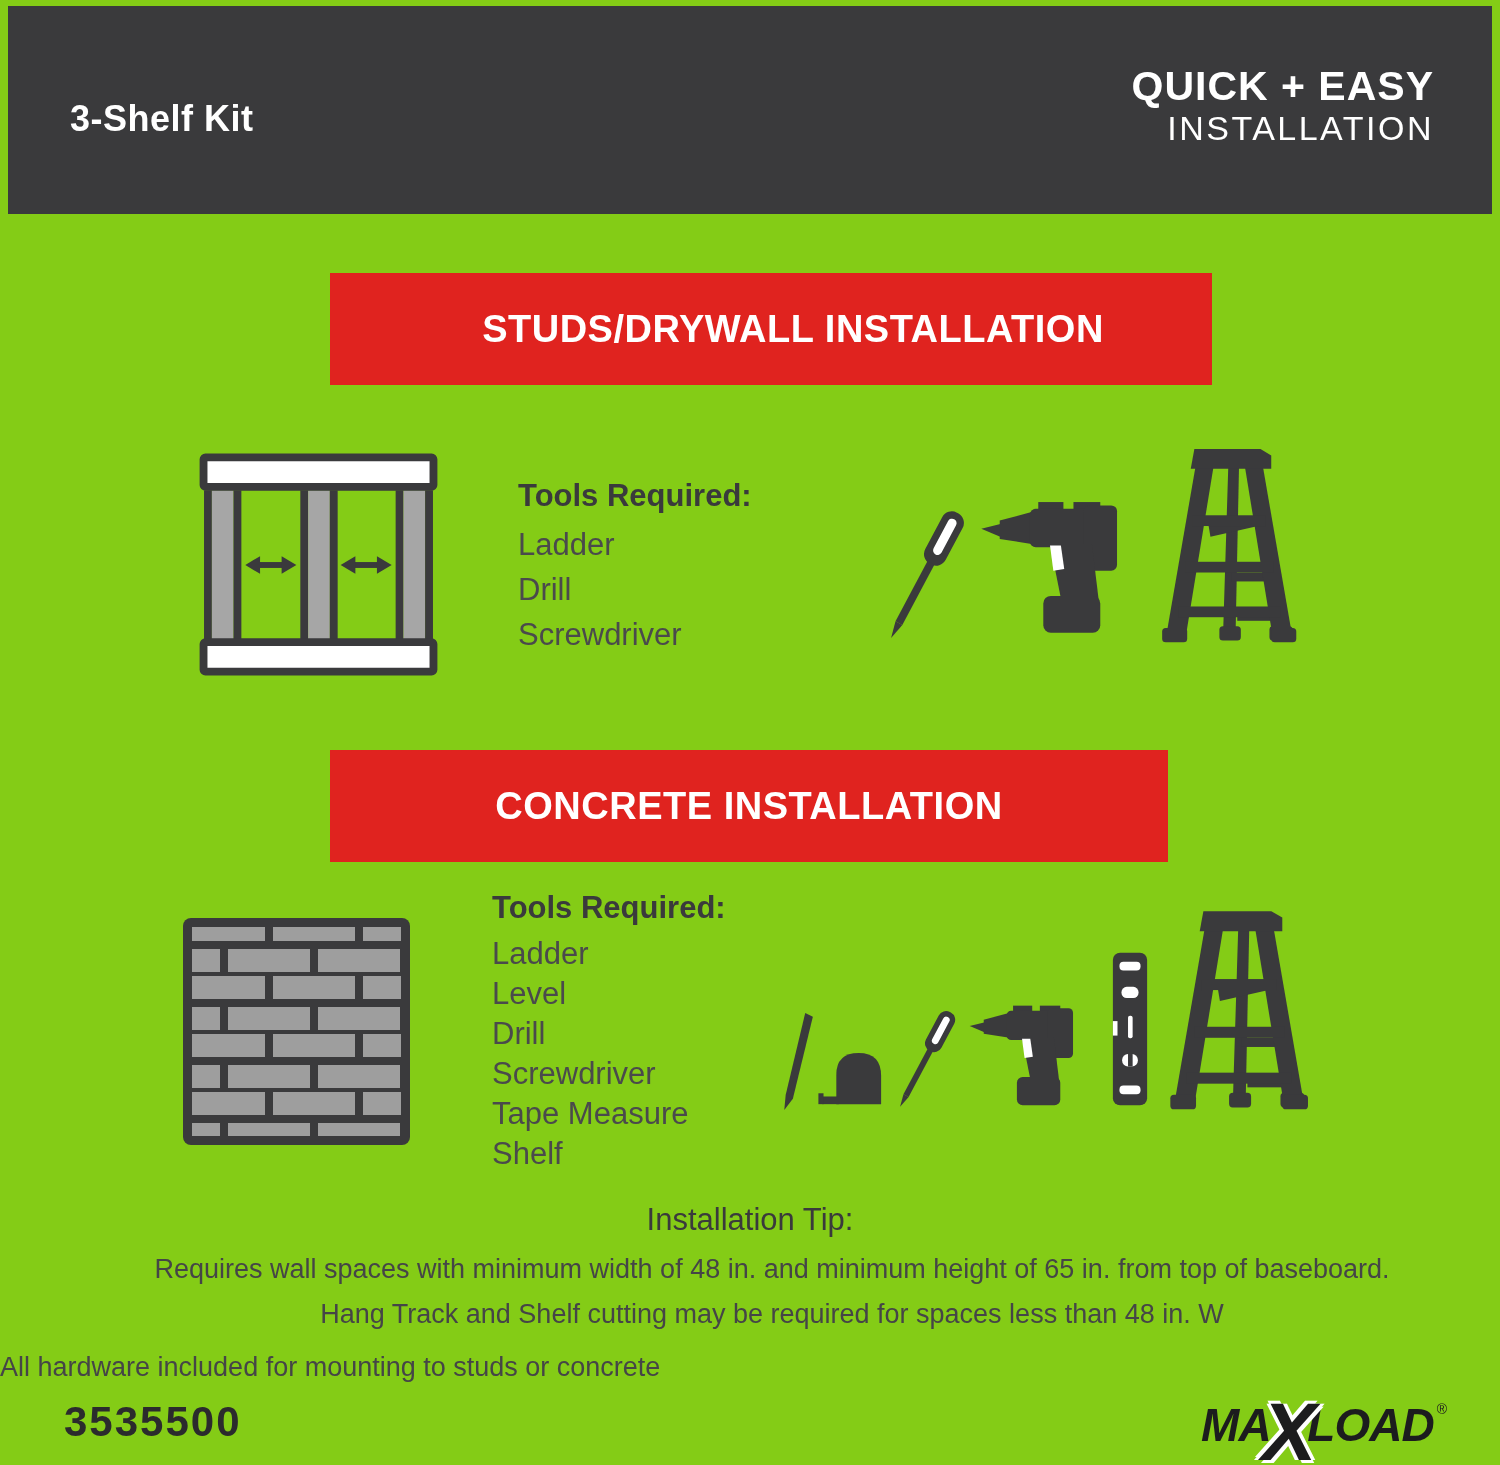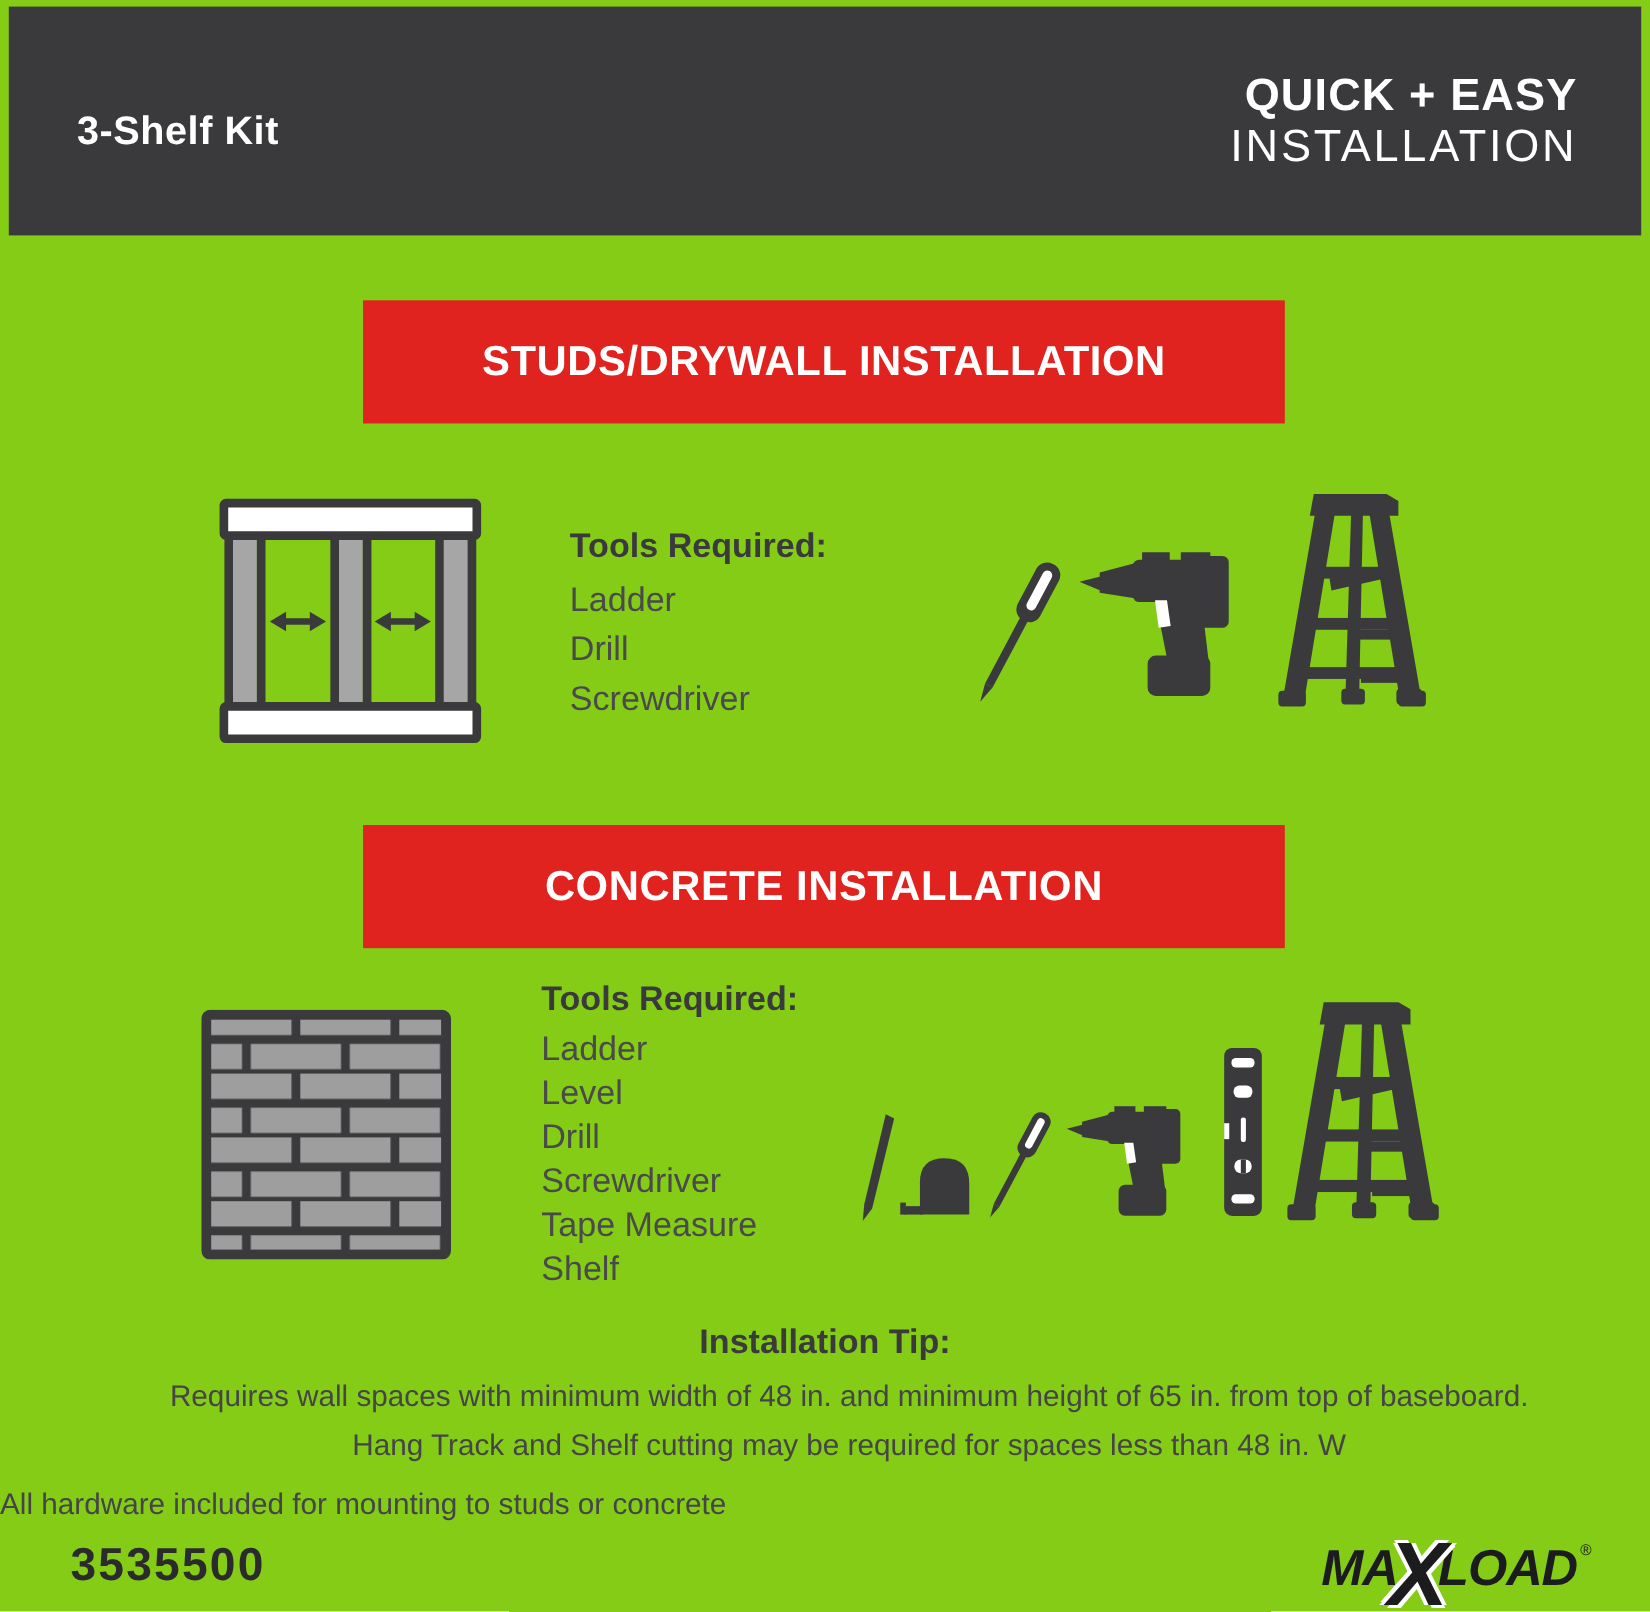--- a/index.html
+++ b/index.html
@@ -15,44 +15,44 @@
   .topbar{
     position:absolute;left:8px;top:6px;right:8px;height:208px;
     background:#3a3a3c;color:#ffffff;
   }
   .kit-name{
     position:absolute;left:62px;top:92px;
     font-size:36px;font-weight:800;letter-spacing:.5px;
   }
   .tagline{position:absolute;right:58px;top:58px;text-align:right;}
   .tagline-1{font-size:41px;font-weight:800;letter-spacing:1px;line-height:1.1;}
-  .tagline-2{font-size:41px;font-weight:400;letter-spacing:2.5px;line-height:1.15;}
+  .tagline-2{font-size:34px;font-weight:400;letter-spacing:2.5px;line-height:1.15;}
   
   .banner{
     position:absolute;left:330px;width:838px;height:112px;
     background:#e0231f;color:#ffffff;
     display:flex;align-items:center;justify-content:center;
     font-size:38px;font-weight:800;letter-spacing:.5px;
   }
-  .banner-studs{top:273px;}
+  .banner-studs{top:273px;padding-left:44px;}
   .banner-concrete{top:750px;}
   
   .tools-block{position:absolute;}
   .tools-block-studs{left:518px;top:478px;}
   .tools-block-concrete{left:492px;top:890px;}
   .tools-title{font-size:31px;font-weight:700;color:#3a3a3c;margin:0 0 8px 0;}
   .tool-list{list-style:none;margin:0;padding:0;font-size:31px;font-weight:400;color:#4a4a4c;}
   .tools-block-studs .tool-list li{line-height:45px;}
   .tools-block-concrete .tool-list li{line-height:40px;}
   
   .abs{position:absolute;}
   .rot-screwdriver{transform:rotate(28deg);}
   
   .tip{position:absolute;left:0;right:0;top:1202px;text-align:center;}
-  .tip-title{font-size:31px;font-weight:700;color:#3a3a3c;margin:0 0 16px 0;}
+  .tip-title{font-size:31px;font-weight:400;color:#3a3a3c;margin:0 0 16px 0;}
   .tip-line{font-size:27px;font-weight:400;color:#454547;margin:0 0 14px 0;padding-left:44px;}
   .hardware-note{
     position:absolute;left:0;right:0;top:1352px;text-align:left;
     font-size:27px;font-weight:400;color:#454547;
   }
   
   .sku{
     position:absolute;left:64px;top:1398px;
     font-size:42px;font-weight:700;letter-spacing:2px;color:#2b2b2d;
   }

